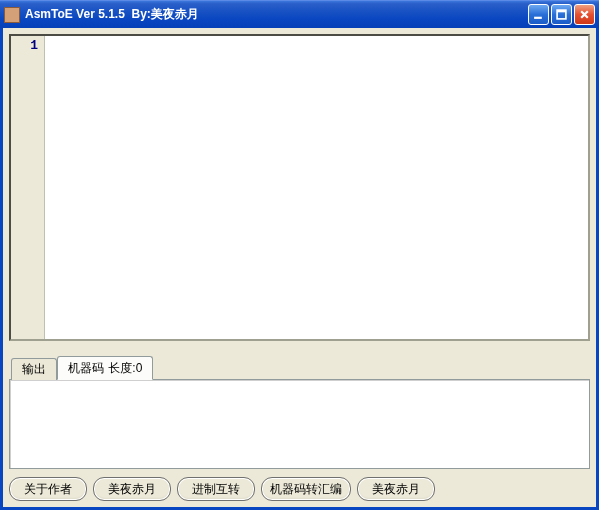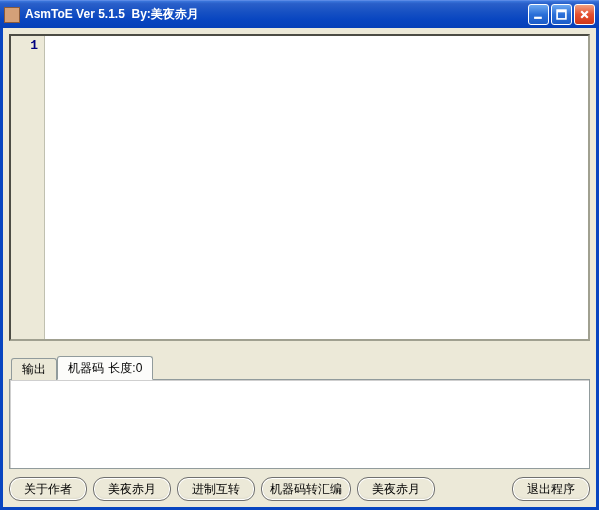--- a/index.html
+++ b/index.html
@@ -201,16 +201,15 @@
 
   <div class="output-panel"></div>
 
   <div class="button-row">
     <button class="btn">关于作者</button>
     <button class="btn">美夜赤月</button>
     <button class="btn">进制互转</button>
     <button class="btn">机器码转汇编</button>
     <button class="btn">美夜赤月</button>
     <div class="spacer"></div>
-    <button class="btn">退出程序</button>
   </div>
 
 </div>
 
 </body></html>

